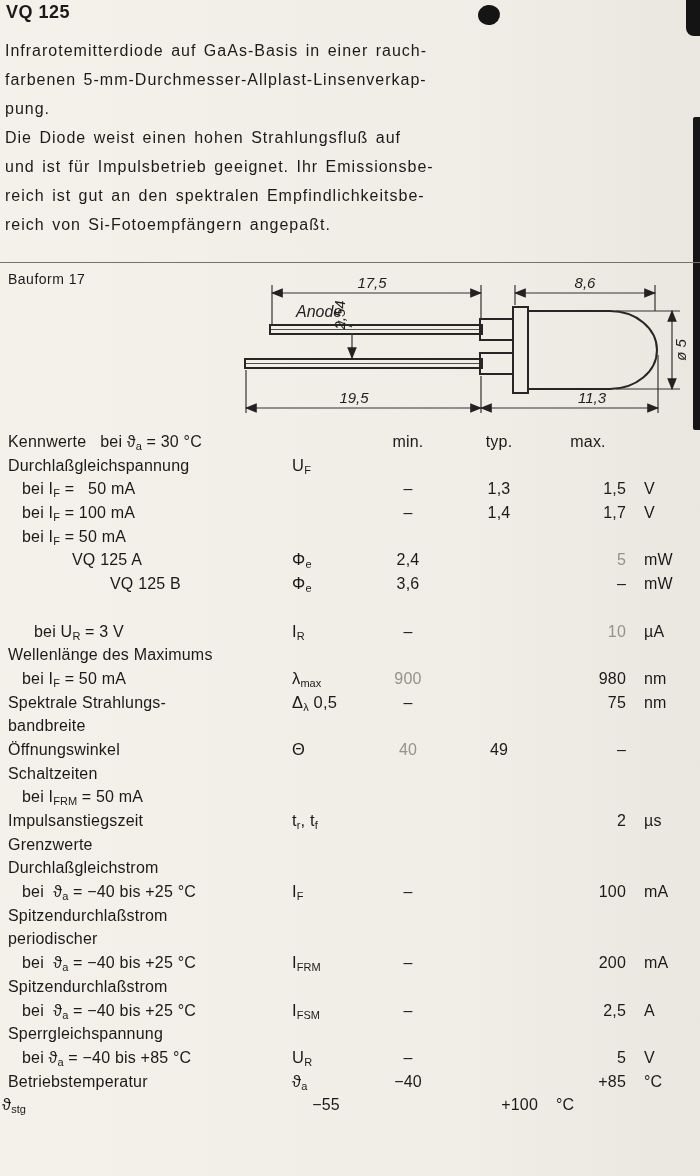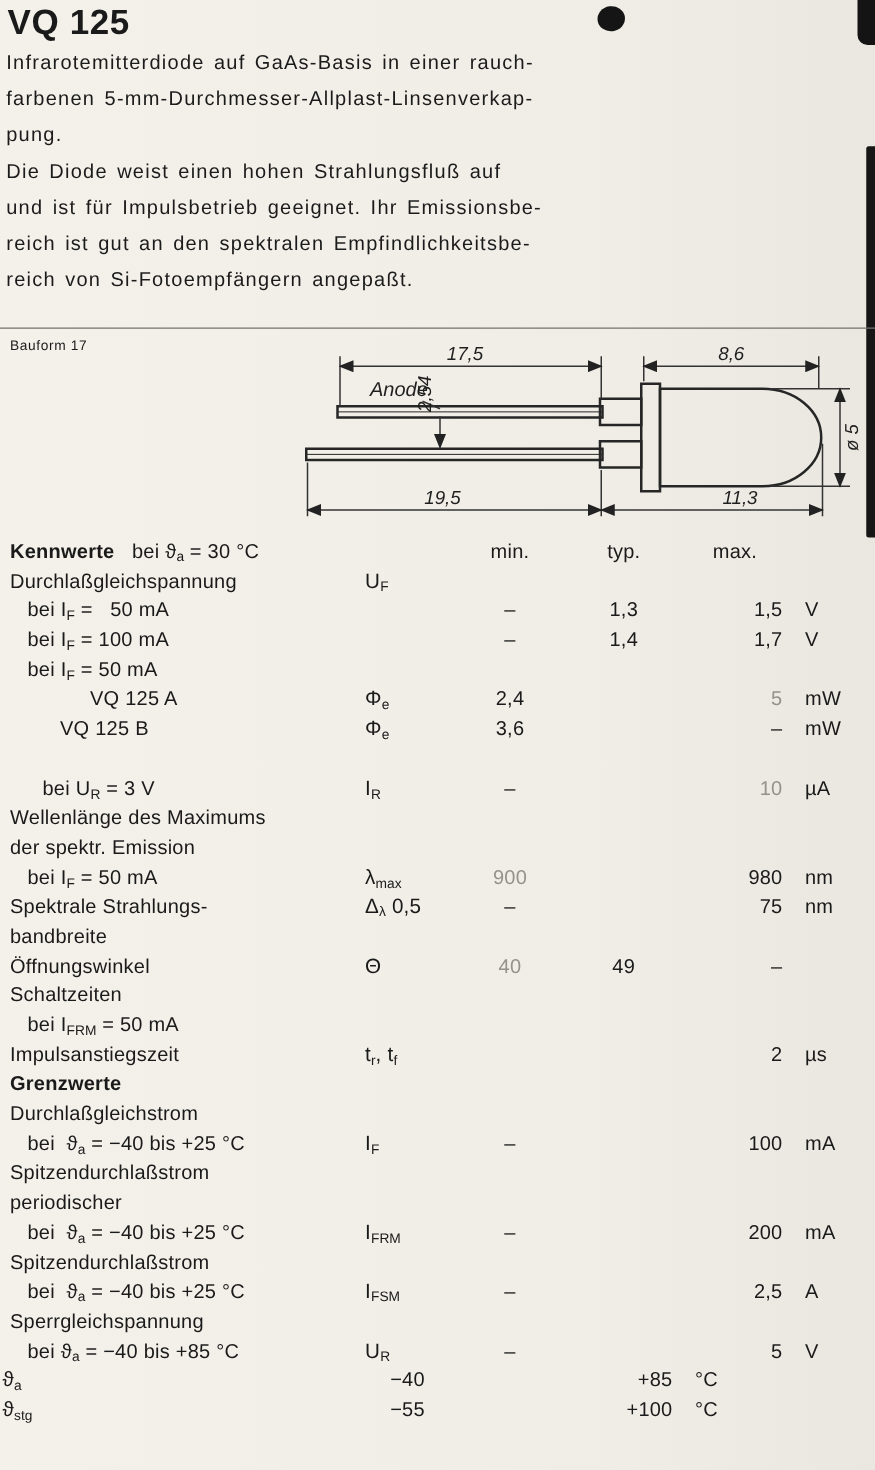--- a/index.html
+++ b/index.html
@@ -3,44 +3,44 @@
 <meta charset="utf-8">
 <style>
   html,body{margin:0;padding:0;background:#cfcdc7;}
   .page{
     position:relative;width:700px;height:1176px;margin:0 auto;
     background:linear-gradient(90deg,#f3f1ea 0%,#efede6 70%,#e9e7e0 100%);
     font-family:"Liberation Sans","DejaVu Sans",sans-serif;
     color:#1a1a1a;overflow:hidden;
   }
   
-  .title{position:absolute;top:2px;left:6px;font-size:28px;font-weight:bold;letter-spacing:.5px;}
+  .title{position:absolute;top:2px;left:6px;font-size:18px;font-weight:bold;letter-spacing:.5px;}
   .reg-dot{position:absolute;left:478px;top:5px;width:22px;height:20px;background:#151515;border-radius:50%;transform:rotate(-8deg);}
   .artifact-corner{position:absolute;right:0;top:0;width:14px;height:36px;background:#141414;border-radius:0 0 0 8px;}
   .artifact-bar{position:absolute;right:0;top:117px;width:7px;height:313px;background:#161616;border-radius:2px 0 0 2px;}
   
   .intro{position:absolute;top:36px;left:5px;right:2px;font-size:16px;line-height:29px;letter-spacing:1px;word-spacing:2px;color:#1b1b1b;white-space:pre;}
   
   .drawing{position:absolute;top:262px;left:0;width:700px;height:172px;border-top:1px solid #74726c;}
-  .bauform{position:absolute;top:8px;left:8px;font-size:11px;letter-spacing:.5px;}
+  .bauform{position:absolute;top:8px;left:8px;font-size:14px;letter-spacing:.5px;}
   .drawing svg{position:absolute;top:0;left:0;}
   svg text{font-family:"Liberation Sans","DejaVu Sans",sans-serif;font-style:italic;font-size:15px;fill:#1f1f1f;}
   svg text.anode{font-size:16px;}
   
   .spec{position:absolute;top:430px;left:0;right:0;font-size:16px;letter-spacing:.2px;}
   .trow{display:grid;grid-template-columns:290px 72px 92px 90px 88px 52px;height:23.7px;line-height:23.7px;}
   .cell{white-space:pre;overflow:visible;}
   .c-label{padding-left:8px;}
   .c-sym{font-size:16.5px;padding-left:2px;}
   .c-min,.c-typ{text-align:center;}
   .c-max{text-align:right;padding-right:6px;}
   .c-unit{padding-left:12px;}
   .thead .c-min,.thead .c-typ,.thead .c-max{text-align:center;padding:0;}
   .sub{font-size:11px;vertical-align:-3px;letter-spacing:0;}
-  .b{font-weight:bold;margin-top:25px;}
+  .b{font-weight:normal;margin-top:25px;}
   .faint{color:#94928a;}
 </style>
 </head>
 <body>
 
 <div class="page">
 
   <div class="title">VQ 125</div>
   <div class="reg-dot"></div>
   <div class="artifact-corner"></div>
@@ -162,21 +162,21 @@
       </div>
       <div class="trow">
         <div class="cell c-label" style="padding-left: 72px;"><span>VQ 125 A</span></div>
         <div class="cell c-sym"><span>Φ</span><span class="sub">e</span></div>
         <div class="cell c-min">2,4</div>
         <div class="cell c-typ"></div>
         <div class="cell c-max faint">5</div>
         <div class="cell c-unit">mW</div>
       </div>
       <div class="trow">
-        <div class="cell c-label" style="padding-left: 48px;"><span>VQ 125 B</span></div>
+        <div class="cell c-label" style="padding-left: 110px;"><span>VQ 125 B</span></div>
         <div class="cell c-sym"><span>Φ</span><span class="sub">e</span></div>
         <div class="cell c-min">3,6</div>
         <div class="cell c-typ"></div>
         <div class="cell c-max">–</div>
         <div class="cell c-unit">mW</div>
       </div>
       <div class="trow">
         <div class="cell c-sym"></div>
         <div class="cell c-min"></div>
         <div class="cell c-typ"></div>
@@ -186,28 +186,20 @@
       <div class="trow">
         <div class="cell c-label" style="padding-left: 34px;"><span>bei </span><span>U</span><span class="sub">R</span><span> = 3 V</span></div>
         <div class="cell c-sym"><span>I</span><span class="sub">R</span></div>
         <div class="cell c-min">–</div>
         <div class="cell c-typ"></div>
         <div class="cell c-max faint">10</div>
         <div class="cell c-unit">µA</div>
       </div>
       <div class="trow">
         <div class="cell c-label"><span>Wellenlänge des Maximums</span></div>
-        <div class="cell c-sym"></div>
-        <div class="cell c-min"></div>
-        <div class="cell c-typ"></div>
-        <div class="cell c-max"></div>
-        <div class="cell c-unit"></div>
-      </div>
-      <div class="trow">
-        <div class="cell c-label"><span>der spektr. Emission</span></div>
         <div class="cell c-sym"></div>
         <div class="cell c-min"></div>
         <div class="cell c-typ"></div>
         <div class="cell c-max"></div>
         <div class="cell c-unit"></div>
       </div>
       <div class="trow">
         <div class="cell c-label" style="padding-left: 22px;"><span>bei </span><span>I</span><span class="sub">F</span><span> = 50 mA</span></div>
         <div class="cell c-sym"><span>λ</span><span class="sub">max</span></div>
         <div class="cell c-min faint">900</div>
@@ -337,20 +329,21 @@
       </div>
       <div class="trow">
         <div class="cell c-label" style="padding-left: 22px;"><span>bei </span><span>ϑ</span><span class="sub">a</span><span> = −40 bis +85 °C</span></div>
         <div class="cell c-sym"><span>U</span><span class="sub">R</span></div>
         <div class="cell c-min">–</div>
         <div class="cell c-typ"></div>
         <div class="cell c-max">5</div>
         <div class="cell c-unit">V</div>
       </div>
       <div class="trow">
+        <div class="cell c-label"><span>Betriebstemperatur</span></div>
         <div class="cell c-sym"><span>ϑ</span><span class="sub">a</span></div>
         <div class="cell c-min">−40</div>
         <div class="cell c-typ"></div>
         <div class="cell c-max">+85</div>
         <div class="cell c-unit">°C</div>
       </div>
       <div class="trow">
         <div class="cell c-sym"><span>ϑ</span><span class="sub">stg</span></div>
         <div class="cell c-min">−55</div>
         <div class="cell c-typ"></div>

